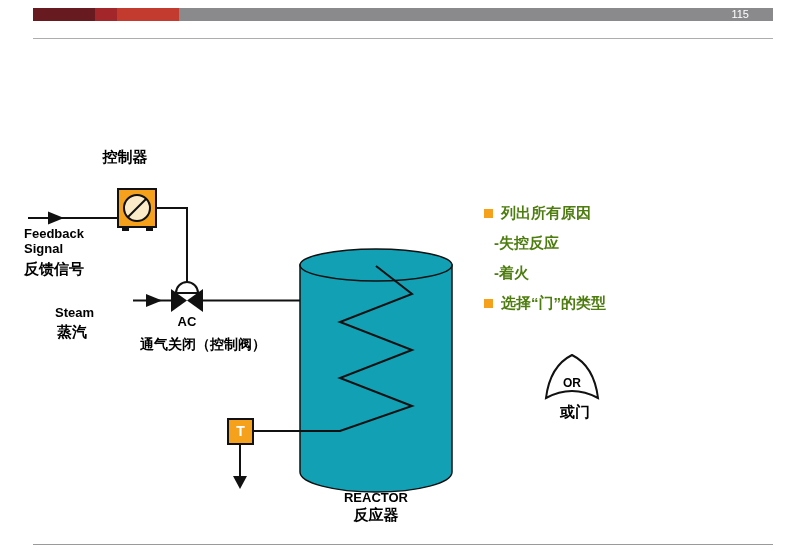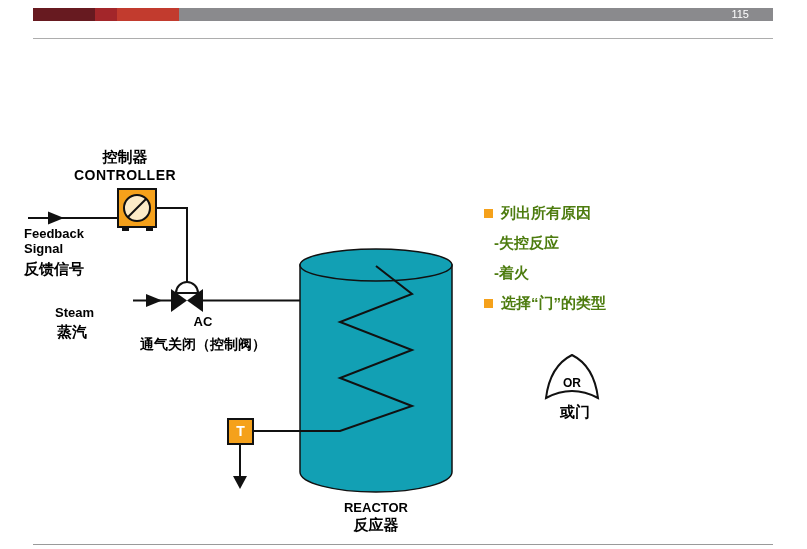--- a/index.html
+++ b/index.html
@@ -94,37 +94,36 @@
     <line x1="240" y1="444" x2="240" y2="477" stroke="#111" stroke-width="2"></line>
     <polygon points="233,476 247,476 240,489" fill="#111"></polygon>
 
     <rect x="228" y="419" width="25" height="25" fill="#F5A11B" stroke="#111" stroke-width="2"></rect>
 
     <path d="M546,398 Q550,366 572,355 Q594,366 598,398 Q572,384 546,398 Z" fill="#ffffff" stroke="#111" stroke-width="2"></path>
   </svg>
 
   <div class="abs ctrl-labels center">
     <div class="cjk">控制器</div>
-    <div class="en">CONTROLLER</div>
   </div>
 
   <div class="abs en prelines" style="left:24px; top:226px;">Feedback
 Signal</div>
   <div class="abs cjk" style="left:24px; top:260px;">反馈信号</div>
 
   <div class="abs en" style="left:55px; top:305px;">Steam</div>
   <div class="abs cjk" style="left:57px; top:323px;">蒸汽</div>
 
-  <div class="abs en center" style="left:173px; top:314px; width:28px;margin-left:16px;">AC</div>
+  <div class="abs en center" style="left:173px; top:314px; width:28px;">AC</div>
   <div class="abs cjk" style="left:140px; top:336px; font-size:14px;">通气关闭（控制阀）</div>
 
   <div class="abs t-label">T</div>
 
   <div class="abs center" style="left:316px; top:489px; width:120px;">
-    <div class="en" style="line-height:17px;margin-top:10px;">REACTOR</div>
+    <div class="en" style="line-height:17px;">REACTOR</div>
     <div class="cjk" style="line-height:18px;">反应器</div>
   </div>
 
   <div class="notes">
     <div class="note-row">
       <span class="bullet-sq"></span>
       <span class="note-text">列出所有原因</span>
     </div>
     <div class="note-row sub">
       <span class="note-text">-失控反应</span>

